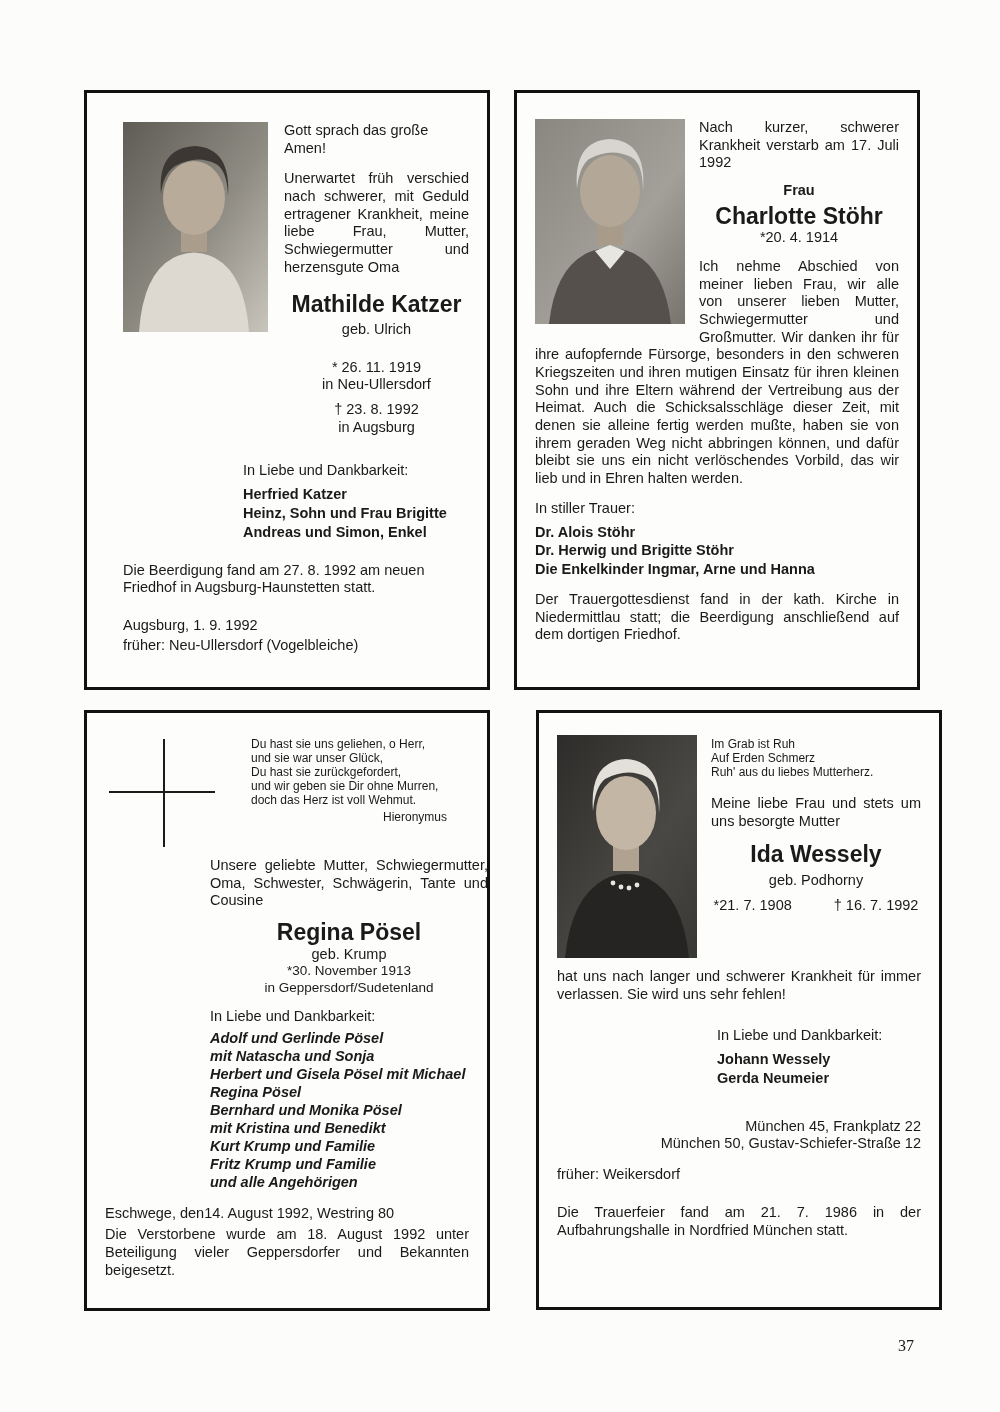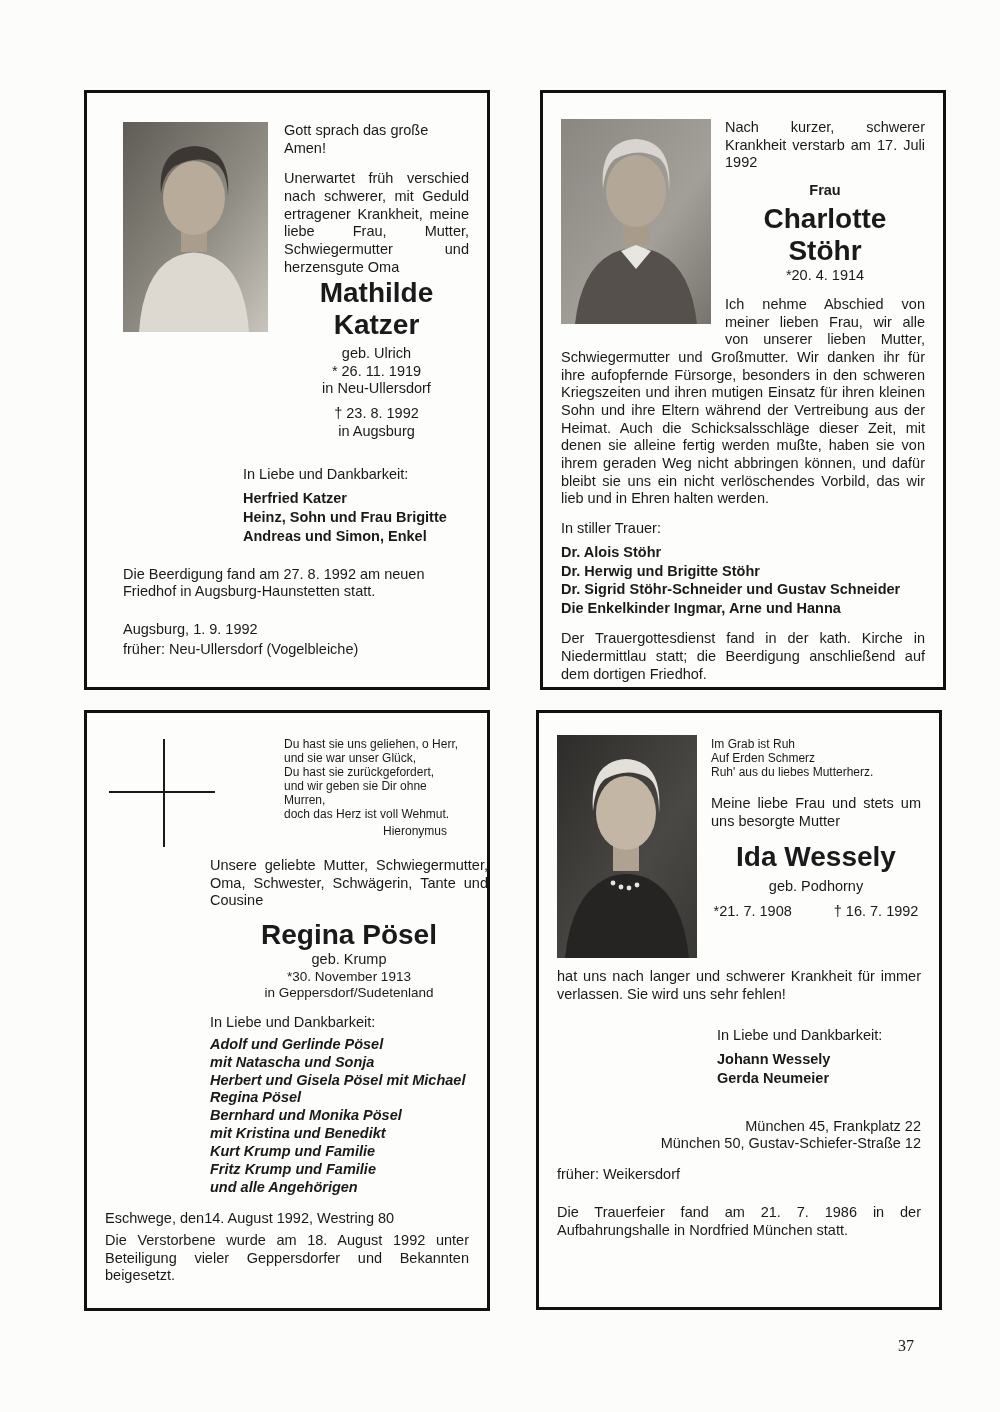--- a/index.html
+++ b/index.html
@@ -8,63 +8,63 @@
     background:#fcfcfa;color:#1a1a1a;
     font-family:"Liberation Sans","DejaVu Sans",sans-serif;
     font-size:14.5px;line-height:1.22;
   }
   .obit{
     position:absolute;width:406px;box-sizing:border-box;
     border:3px solid #111;background:#fdfdfc;
     padding:14px 18px 14px 18px;overflow:hidden;
   }
   #obit-katzer{left:84px;top:90px;height:600px;padding-left:36px;}
-  #obit-stoehr{left:540px;top:90px;height:600px;}
+  #obit-stoehr{left:514px;top:90px;height:600px;}
   #obit-poesel{left:84px;top:710px;height:601px;}
   #obit-wessely{left:536px;top:710px;height:600px;}
 
   p{margin:0;}
   .just{text-align:justify;}
   .center{text-align:center;}
   .bold{font-weight:bold;}
-  .name{font-weight:bold;font-size:28px;line-height:1.15;}
+  .name{font-weight:bold;font-size:23px;line-height:1.15;}
 
   
   .photo{flex:none;overflow:hidden;}
   .photo svg{display:block;width:100%;height:100%;}
 
   
   .obit-top{display:flex;gap:16px;}
   .photo-katzer{width:145px;height:210px;margin-top:15px;}
   .k-rightcol{flex:1;min-width:0;}
   .k-opening{margin-top:15px;}
   .k-intro{margin-top:13px;}
-  .k-name{}
+  .k-name{margin-top:14px;}
   .k-maiden{margin-top:4px;}
-  .k-dates1{margin-top:0;}
+  .k-dates1{margin-top:20px;}
   .k-dates2{margin-top:7px;}
   .k-mourn{margin:26px 0 0 120px;}
   .k-mourn .mourners{margin-top:5px;}
   .mourners div{font-weight:bold;line-height:1.3;}
   .k-burial{margin-top:20px;}
   .k-city{margin-top:20px;}
   .k-former{margin-top:2px;}
 
   
   .photo-stoehr{width:150px;height:205px;float:left;margin:12px 14px 10px 0;}
   .s-opening{margin-top:12px;text-align:justify;}
   .s-center{margin-top:10px;}
   .s-name{margin-top:3px;}
   .s-main{margin-top:11px;}
   .s-label{margin-top:12px;}
   .s-mourners{margin-top:5px;}
   .s-closing{margin-top:12px;}
 
   
-  .p-top{display:flex;margin-top:4px;gap:33px;}
+  .p-top{display:flex;margin-top:4px;}
   .cross{flex:0 0 150px;position:relative;height:118px;margin-left:-4px;}
   .cross .v{position:absolute;left:62px;top:8px;width:2px;height:108px;background:#1a1a1a;}
   .cross .h{position:absolute;left:8px;top:60px;width:106px;height:2px;background:#1a1a1a;}
   .poem{flex:1;font-size:12px;line-height:1.17;padding-top:6px;}
   .poem-attr{text-align:right;padding-right:22px;margin-top:3px;}
   .p-main{margin-left:105px;width:278px;}
   .p-intro{margin-top:8px;}
   .p-center{margin-top:9px;}
   .p-small{font-size:13.5px;}
   .p-note{margin-top:10px;text-align:justify;}
@@ -167,21 +167,20 @@
   <div class="center s-center">
     <div class="bold">Frau</div>
     <div class="name s-name">Charlotte Stöhr</div>
     <div>*20. 4. 1914</div>
   </div>
   <p class="s-main just">Ich nehme Abschied von meiner lieben Frau, wir alle von unserer lieben Mutter, Schwiegermutter und Großmutter. Wir danken ihr für ihre aufopfernde Fürsorge, besonders in den schweren Kriegszeiten und ihren mutigen Einsatz für ihren kleinen Sohn und ihre Eltern während der Vertreibung aus der Heimat. Auch die Schicksalsschläge dieser Zeit, mit denen sie alleine fertig werden mußte, haben sie von ihrem geraden Weg nicht abbringen können, und dafür bleibt sie uns ein nicht verlöschendes Vorbild, das wir lieb und in Ehren halten werden.</p>
   <p class="s-label">In stiller Trauer:</p>
   <div class="mourners s-mourners">
     <div>Dr. Alois Stöhr</div>
     <div>Dr. Herwig und Brigitte Stöhr</div>
-    <div>Dr. Sigrid Stöhr-Schneider und Gustav Schneider</div>
     <div>Die Enkelkinder Ingmar, Arne und Hanna</div>
   </div>
   <p class="s-closing just">Der Trauergottesdienst fand in der kath. Kirche in Niedermittlau statt; die Beerdigung anschließend auf dem dortigen Friedhof.</p>
 </div>
 
 <div class="obit" id="obit-poesel">
   <div class="p-top">
     <div class="cross">
       <div class="v"></div>
       <div class="h"></div>

